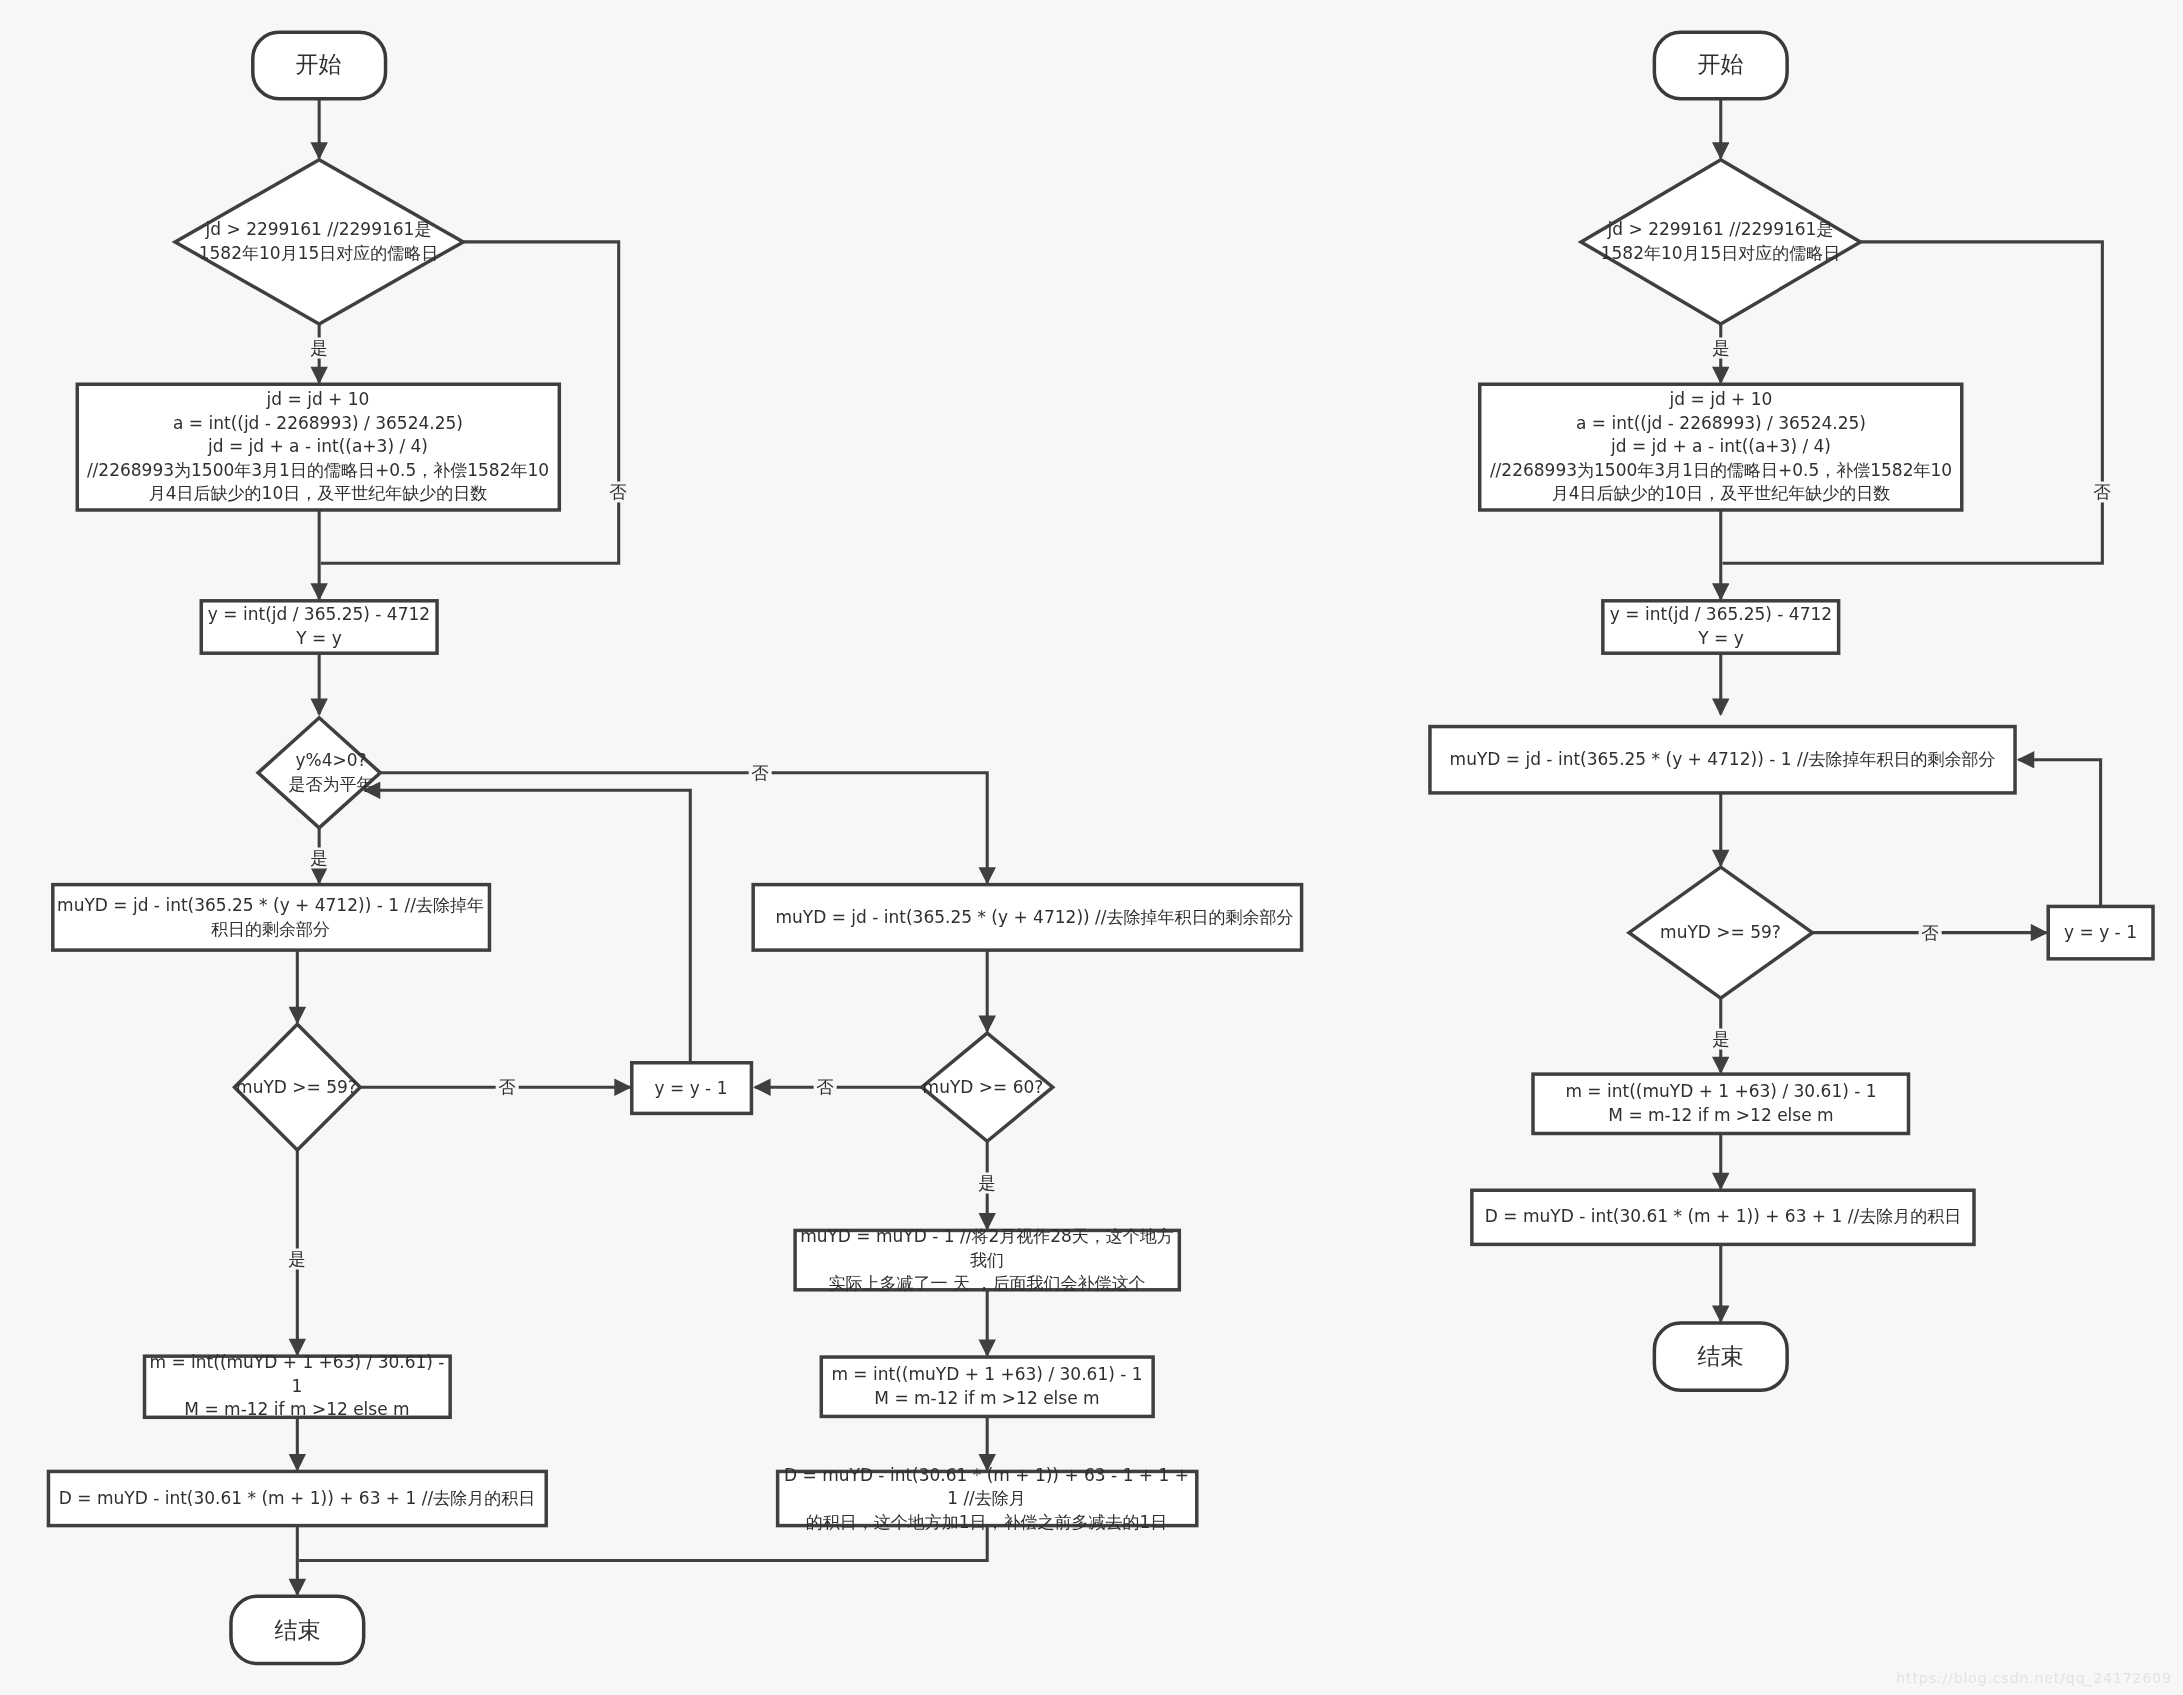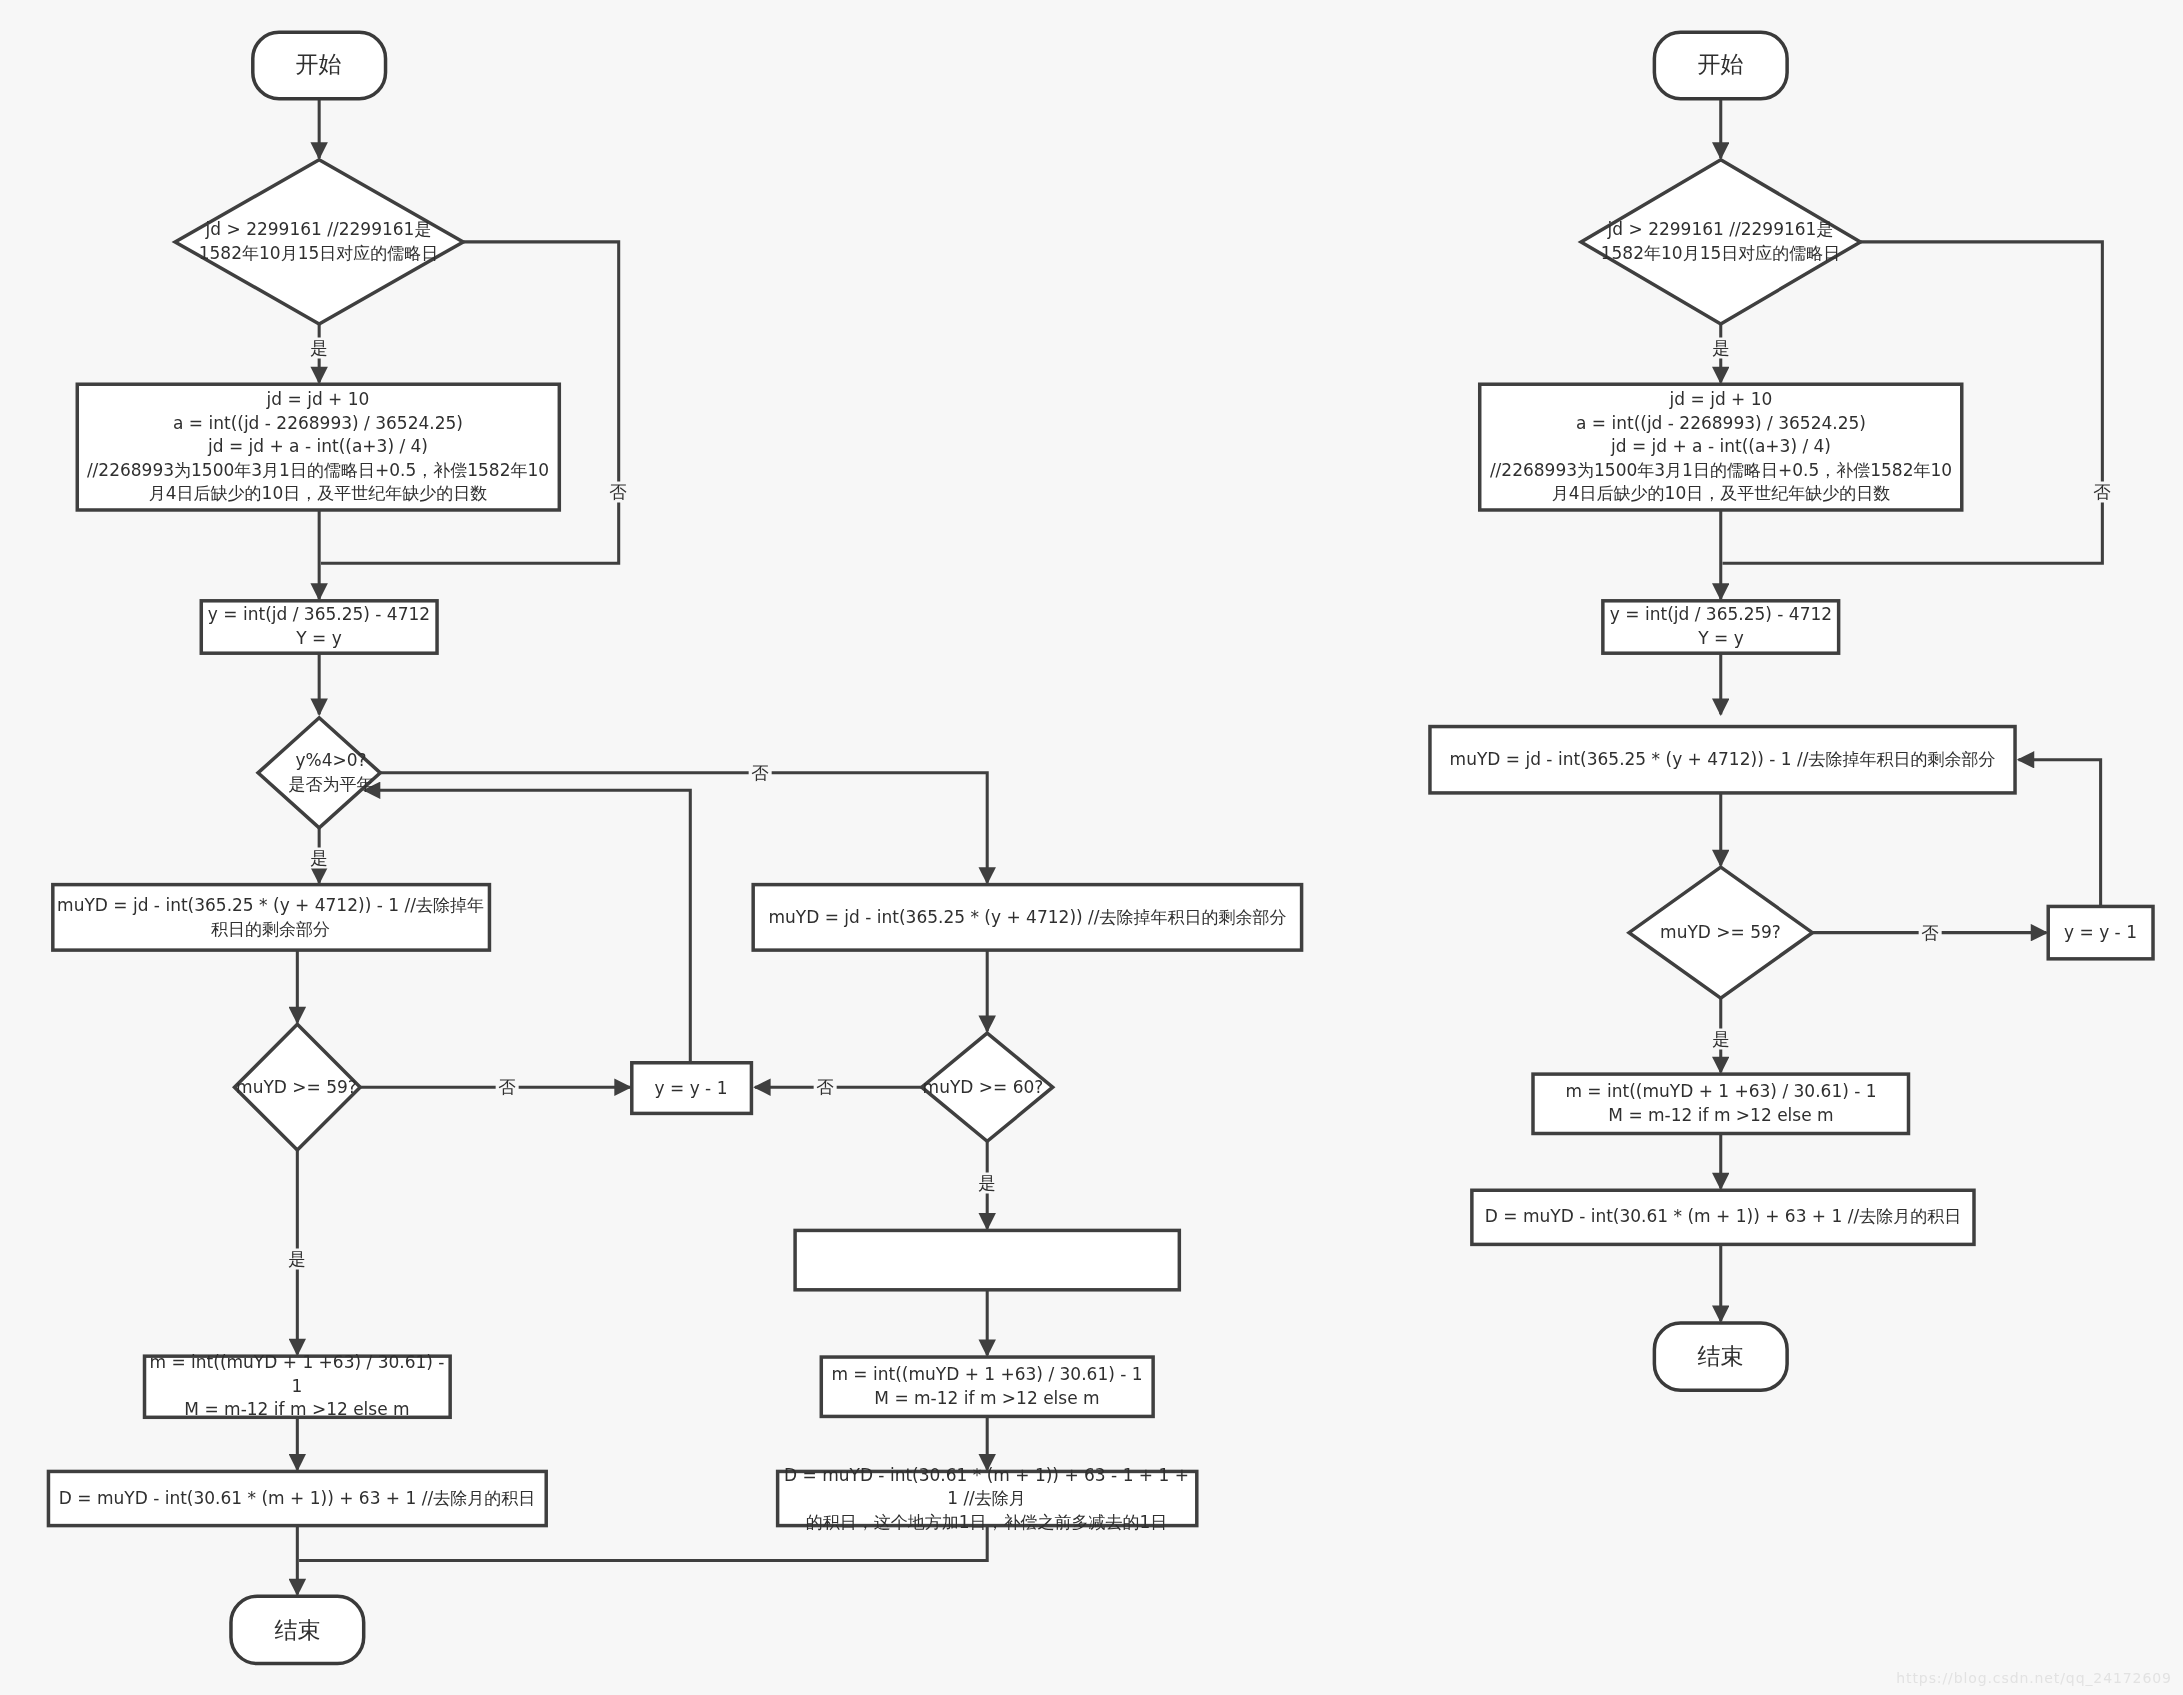--- a/index.html
+++ b/index.html
@@ -95,24 +95,26 @@
   <div class="node" style="left:77px;top:384px;width:482px;height:126px;">jd = jd + 10
 a = int((jd - 2268993) / 36524.25)
 jd = jd + a - int((a+3) / 4)
 //2268993为1500年3月1日的儒略日+0.5，补偿1582年10
 月4日后缺少的10日，及平世纪年缺少的日数</div>
   <div class="node" style="left:201px;top:601px;width:236px;height:52px;">y = int(jd / 365.25) - 4712
 Y = y</div>
   <div class="node" style="left:257px;top:738px;width:148px;height:70px;">y%4&gt;0?
 是否为平年</div>
   <div class="node" style="left:52px;top:885px;width:437px;height:66px;">muYD = jd - int(365.25 * (y + 4712)) - 1   //去除掉年积日的剩余部分</div>
-  <div class="node" style="left:753px;top:885px;width:549px;height:66px;">muYD = jd - int(365.25 * (y + 4712))   //去除掉年积日的剩余部分</div>
+  <div class="node" style="left:753px;top:885px;width:549px;height:66px;padding-left:7px;">muYD = jd - int(365.25 * (y + 4712))   //去除掉年积日的剩余部分</div>
   <div class="node" style="left:218px;top:1063px;width:157px;height:49px;">muYD &gt;= 59?</div>
   <div class="node" style="left:631px;top:1063px;width:120px;height:51px;">y = y - 1</div>
   <div class="node" style="left:900px;top:1063px;width:166px;height:49px;">muYD &gt;= 60?</div>
+  <div class="node" style="left:795px;top:1231px;width:384px;height:59px;">muYD = muYD - 1  //将2月视作28天，这个地方我们
+实际上多减了一 天 ，后面我们会补偿这个</div>
   <div class="node" style="left:144px;top:1356px;width:306px;height:61px;">m = int((muYD + 1 +63) / 30.61) - 1
 M = m-12 if m &gt;12 else m</div>
   <div class="node" style="left:821px;top:1357px;width:332px;height:59px;">m = int((muYD + 1 +63) / 30.61) - 1
 M = m-12 if m &gt;12 else m</div>
   <div class="node" style="left:48px;top:1472px;width:498px;height:54px;">D = muYD - int(30.61 * (m + 1)) + 63 + 1  //去除月的积日</div>
   <div class="node" style="left:777px;top:1472px;width:419px;height:54px;">D = muYD - int(30.61 * (m + 1)) + 63 - 1 + 1 + 1  //去除月
 的积日，这个地方加1日，补偿之前多减去的1日</div>
   <div class="node terminal-text" style="left:231px;top:1597px;width:133px;height:67px;">结束</div>
 
   <div class="lbl" style="left:319px;top:348px;">是</div>

